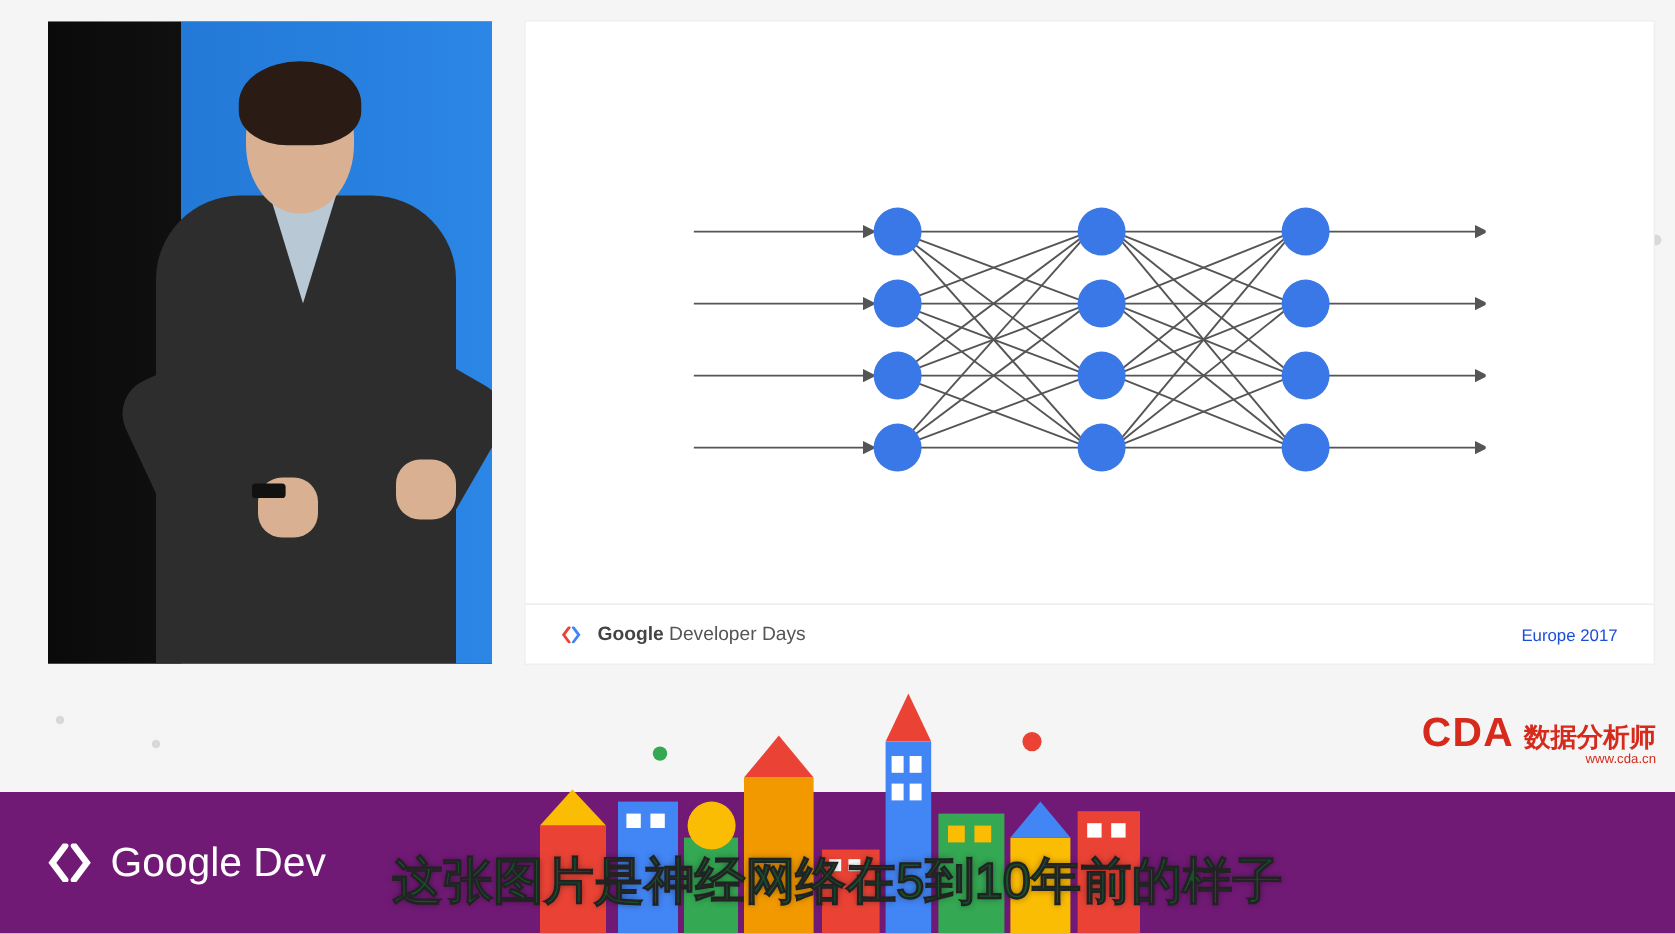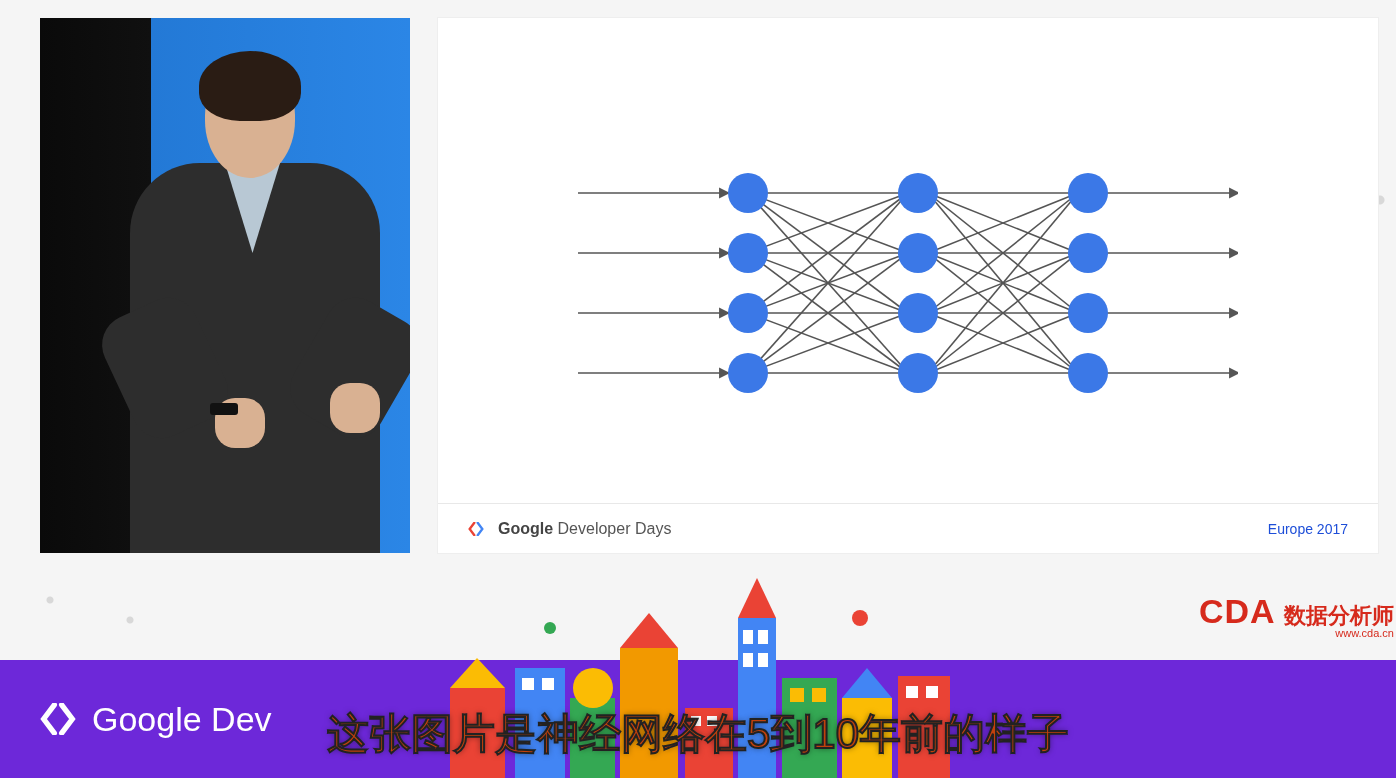--- a/index.html
+++ b/index.html
@@ -115,21 +115,21 @@
     margin-right: 14px;
   }
   .chevpair { display:inline-flex; }
   .chev { width:8px; height:14px; }
   .slide-footer .brand { color:#555; }
   .slide-footer .brand b { color:#444; font-weight:600; }
   .slide-footer .right { margin-left:auto; color:#1d4ed8; font-size:14px; }
 
   .cda-logo {
     position: absolute;
-    right: 2px; top: 592px;
+    right: 16px; top: 592px;
     text-align: right;
     user-select: none;
   }
   .cda-logo .big {
     font-size: 34px; font-weight: 800;
     color: #d62a1c;
     letter-spacing: 1px;
     display:inline-block;
   }
   .cda-logo .cn {
@@ -137,21 +137,21 @@
     display:inline-block; margin-left:4px;
   }
   .cda-logo .url {
     font-size: 11px; color: #d62a1c; display:block; margin-top:-4px;
   }
 
   .bottom-bar {
     position: absolute;
     left: 0; right: 0; bottom: 0;
     height: 118px;
-    background: #6d28d9;
+    background: #701a75;
     display: flex; align-items: center;
     padding: 0 40px;
     color: #fff;
   }
   .bottom-left {
     display:flex; align-items:center; gap:16px;
     font-size: 34px;
     white-space: nowrap;
   }
   .bottom-left .chevpair .chev { width:18px; height:32px; }
@@ -166,21 +166,21 @@
     left: 430px; bottom: 0;
     width: 560px; height: 220px;
     pointer-events: none;
   }
 
   .subtitle {
     position: absolute;
     left: 50%; bottom: 16px;
     transform: translateX(-50%);
     font-size: 42px;
-    color: #c2410c;
+    color: #14532d;
     -webkit-text-stroke: 2px #222;
     text-shadow: 0 0 6px rgba(0,0,0,.6);
     font-weight: 500;
     white-space: nowrap;
   }
 </style>
 </head>
 <body>
 
 <div class="bg-doodle"></div>

